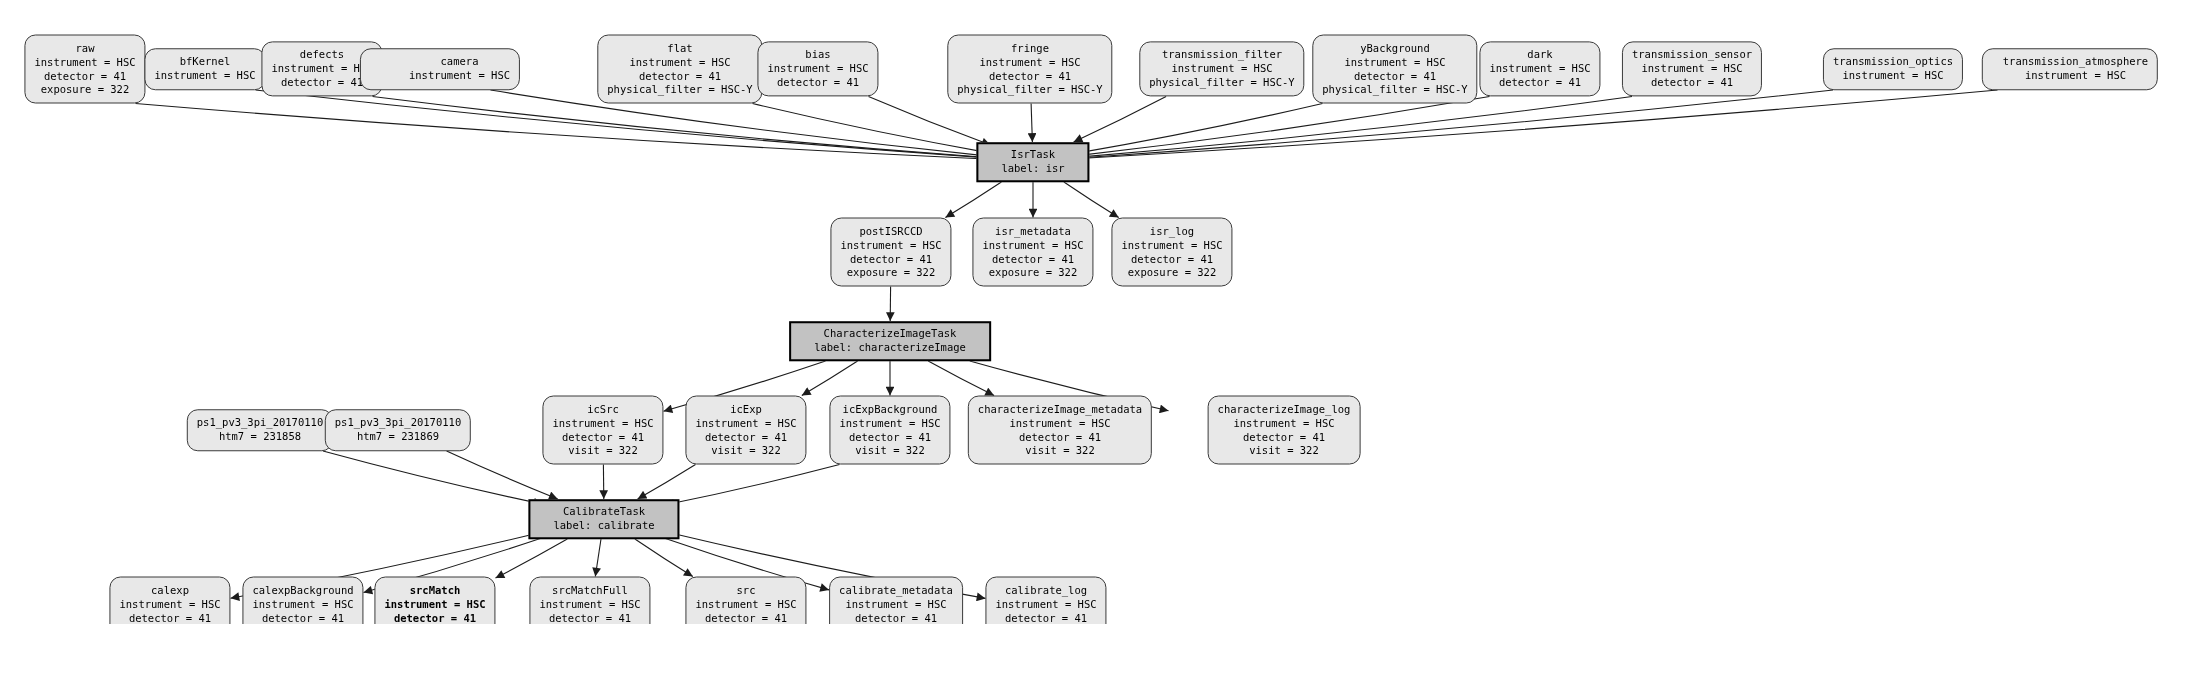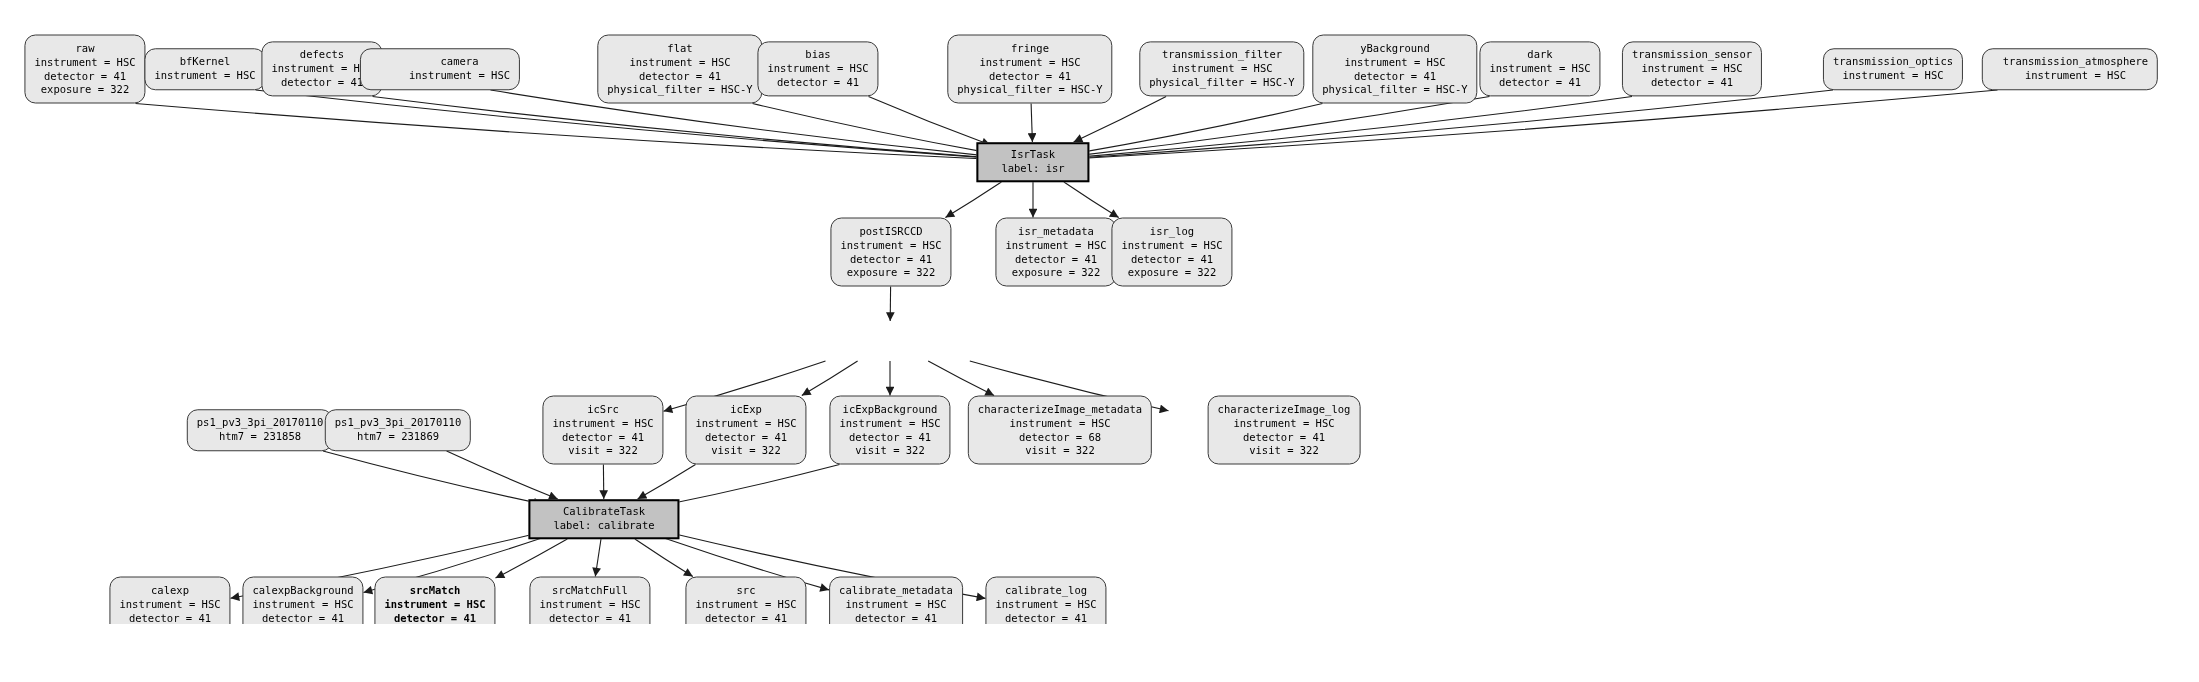--- a/index.html
+++ b/index.html
@@ -133,47 +133,49 @@
     <div class="node dataset" style="left: 1893px; top: 69px; color: rgb(0, 0, 0); background: rgb(232, 232, 232); border-color: rgb(58, 58, 58);">transmission_optics
 instrument = HSC</div>
     <div class="node dataset" style="left: 2070px; top: 69px; color: rgb(0, 0, 0); background: rgb(232, 232, 232); border-color: rgb(58, 58, 58); padding-left: 20px;">transmission_atmosphere
 instrument = HSC</div>
     <div class="node task" style="left: 1033px; top: 162px; color: rgb(0, 0, 0); background: rgb(194, 194, 194); border-color: rgb(0, 0, 0);">IsrTask
 label: isr</div>
     <div class="node dataset" style="left: 891px; top: 252px; color: rgb(0, 0, 0); background: rgb(232, 232, 232); border-color: rgb(58, 58, 58); text-align: center;">postISRCCD
 instrument = HSC
 detector = 41
 exposure = 322</div>
-    <div class="node dataset" style="left: 1033px; top: 252px; color: rgb(0, 0, 0); background: rgb(232, 232, 232); border-color: rgb(58, 58, 58); margin-left: 23px;">isr_metadata
+    <div class="node dataset" style="left: 1033px; top: 252px; color: rgb(0, 0, 0); background: rgb(232, 232, 232); border-color: rgb(58, 58, 58);">isr_metadata
 instrument = HSC
 detector = 41
 exposure = 322</div>
     <div class="node dataset" style="left: 1172px; top: 252px; color: rgb(0, 0, 0); background: rgb(232, 232, 232); border-color: rgb(58, 58, 58);">isr_log
 instrument = HSC
 detector = 41
 exposure = 322</div>
+    <div class="node task" style="left: 890px; top: 341px; color: rgb(0, 0, 0); background: rgb(194, 194, 194); border-color: rgb(0, 0, 0);">CharacterizeImageTask
+label: characterizeImage</div>
     <div class="node dataset" style="left: 260px; top: 430px; color: rgb(0, 0, 0); background: rgb(232, 232, 232); border-color: rgb(58, 58, 58);">ps1_pv3_3pi_20170110
 htm7 = 231858</div>
     <div class="node dataset" style="left: 398px; top: 430px; color: rgb(0, 0, 0); background: rgb(232, 232, 232); border-color: rgb(58, 58, 58);">ps1_pv3_3pi_20170110
 htm7 = 231869</div>
     <div class="node dataset" style="left: 603px; top: 430px; color: rgb(0, 0, 0); background: rgb(232, 232, 232); border-color: rgb(58, 58, 58);">icSrc
 instrument = HSC
 detector = 41
 visit = 322</div>
     <div class="node dataset" style="left: 746px; top: 430px; color: rgb(0, 0, 0); background: rgb(232, 232, 232); border-color: rgb(58, 58, 58);">icExp
 instrument = HSC
 detector = 41
 visit = 322</div>
     <div class="node dataset" style="left: 890px; top: 430px; color: rgb(0, 0, 0); background: rgb(232, 232, 232); border-color: rgb(58, 58, 58); text-align: center;">icExpBackground
 instrument = HSC
 detector = 41
 visit = 322</div>
     <div class="node dataset" style="left: 1060px; top: 430px; color: rgb(0, 0, 0); background: rgb(232, 232, 232); border-color: rgb(58, 58, 58);">characterizeImage_metadata
 instrument = HSC
-detector = 68
+detector = 41
 visit = 322</div>
     <div class="node dataset" style="left: 1245px; top: 430px; color: rgb(0, 0, 0); background: rgb(232, 232, 232); border-color: rgb(58, 58, 58); margin-left: 39px;">characterizeImage_log
 instrument = HSC
 detector = 41
 visit = 322</div>
     <div class="node task" style="left: 604px; top: 519px; color: rgb(0, 0, 0); background: rgb(194, 194, 194); border-color: rgb(0, 0, 0);">CalibrateTask
 label: calibrate</div>
     <div class="node dataset" style="left: 170px; top: 611px; color: rgb(0, 0, 0); background: rgb(232, 232, 232); border-color: rgb(58, 58, 58);">calexp
 instrument = HSC
 detector = 41

